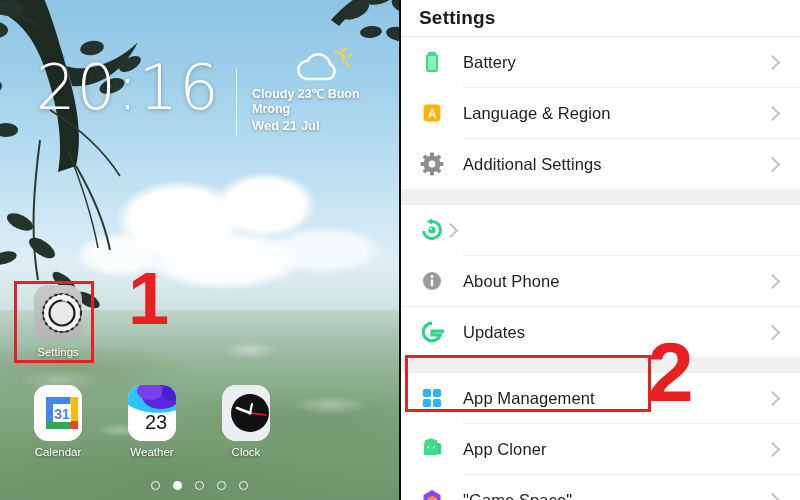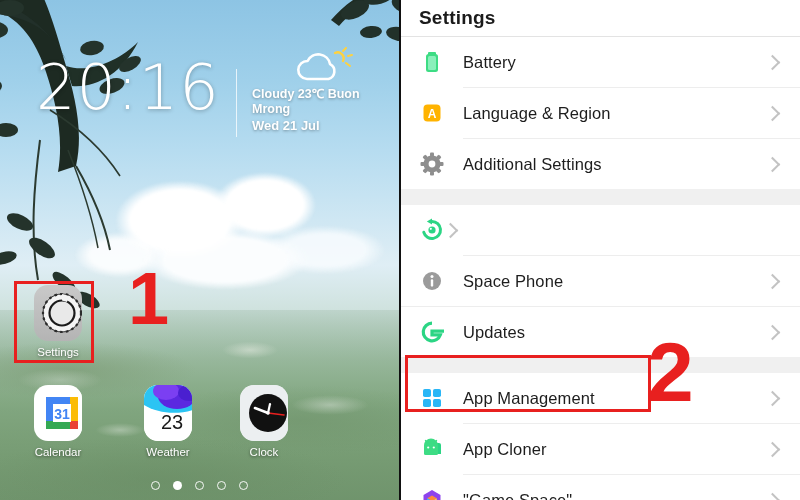--- a/index.html
+++ b/index.html
@@ -213,35 +213,35 @@
           <rect x="36" y="12" width="8" height="32" fill="#fbbc05"></rect>
           <rect x="12" y="36" width="32" height="8" fill="#34a853"></rect>
           <rect x="36" y="36" width="8" height="8" fill="#ea4335"></rect>
           <rect x="19" y="19" width="18" height="18" fill="#ffffff"></rect>
           <text x="28" y="33.5" text-anchor="middle" font-family="Liberation Sans, sans-serif" font-size="14" font-weight="bold" fill="#4285f4">31</text>
         </svg>
       </div>
       <div class="label">Calendar</div>
     </div>
 
-    <div class="app" style="left:132px;top:385px;">
+    <div class="app" style="left:116px;top:385px;">
       <div class="tile tile-weather">
         <svg width="56" height="56" viewBox="0 0 56 56">
           <rect width="56" height="56" rx="14" fill="#ffffff"></rect>
           <path d="M0,0 H56 V22 C40,30 16,30 0,20 Z" fill="#2bc4f3"></path>
           <ellipse cx="33" cy="11" rx="19" ry="13" fill="#5b28e0"></ellipse>
           <ellipse cx="22" cy="6" rx="13" ry="9" fill="#7b3ff2"></ellipse>
           <ellipse cx="45" cy="8" rx="11" ry="8" fill="#4a1fd0"></ellipse>
           <text x="28" y="44" text-anchor="middle" font-family="Liberation Sans, sans-serif" font-size="20" fill="#1a1a1a">23</text>
         </svg>
       </div>
       <div class="label">Weather</div>
     </div>
 
-    <div class="app" style="left:228px;top:385px;">
+    <div class="app" style="left:210px;top:385px;">
       <div class="tile tile-clock">
         <svg width="56" height="56" viewBox="0 0 56 56">
           <rect width="56" height="56" rx="14" fill="#eceff1"></rect>
           <circle cx="28" cy="28" r="19" fill="#111111"></circle>
           <line x1="28" y1="28" x2="15" y2="23" stroke="#ffffff" stroke-width="2.6" stroke-linecap="round"></line>
           <line x1="28" y1="28" x2="30" y2="19" stroke="#ffffff" stroke-width="2.2" stroke-linecap="round"></line>
           <line x1="28" y1="28" x2="44" y2="30" stroke="#e8201f" stroke-width="1.6" stroke-linecap="round"></line>
           <circle cx="28" cy="28" r="1.8" fill="#ffffff"></circle>
         </svg>
       </div>
@@ -334,21 +334,21 @@
       <div class="sep"></div>
 
       <div class="row">
         <div class="ico">
           <svg width="26" height="26" viewBox="0 0 26 26">
             <circle cx="13" cy="13" r="9" fill="#9b9b9b"></circle>
             <circle cx="13" cy="8.6" r="1.5" fill="#ffffff"></circle>
             <rect x="11.8" y="11.2" width="2.4" height="7.4" rx="1.2" fill="#ffffff"></rect>
           </svg>
         </div>
-        <div class="rlabel">Space Phone</div>
+        <div class="rlabel">About Phone</div>
         <div class="chev"></div>
       </div>
       <div class="sep full"></div>
 
       <div class="row">
         <div class="ico">
           <svg width="26" height="26" viewBox="0 0 26 26">
             <path d="M13,4.2 a8.8,8.8 0 1 0 8.4,11.6 h-8.4 v-3.6 h12.0" fill="none" stroke="#2bd584" stroke-width="3.2" stroke-linecap="butt"></path>
           </svg>
         </div>

